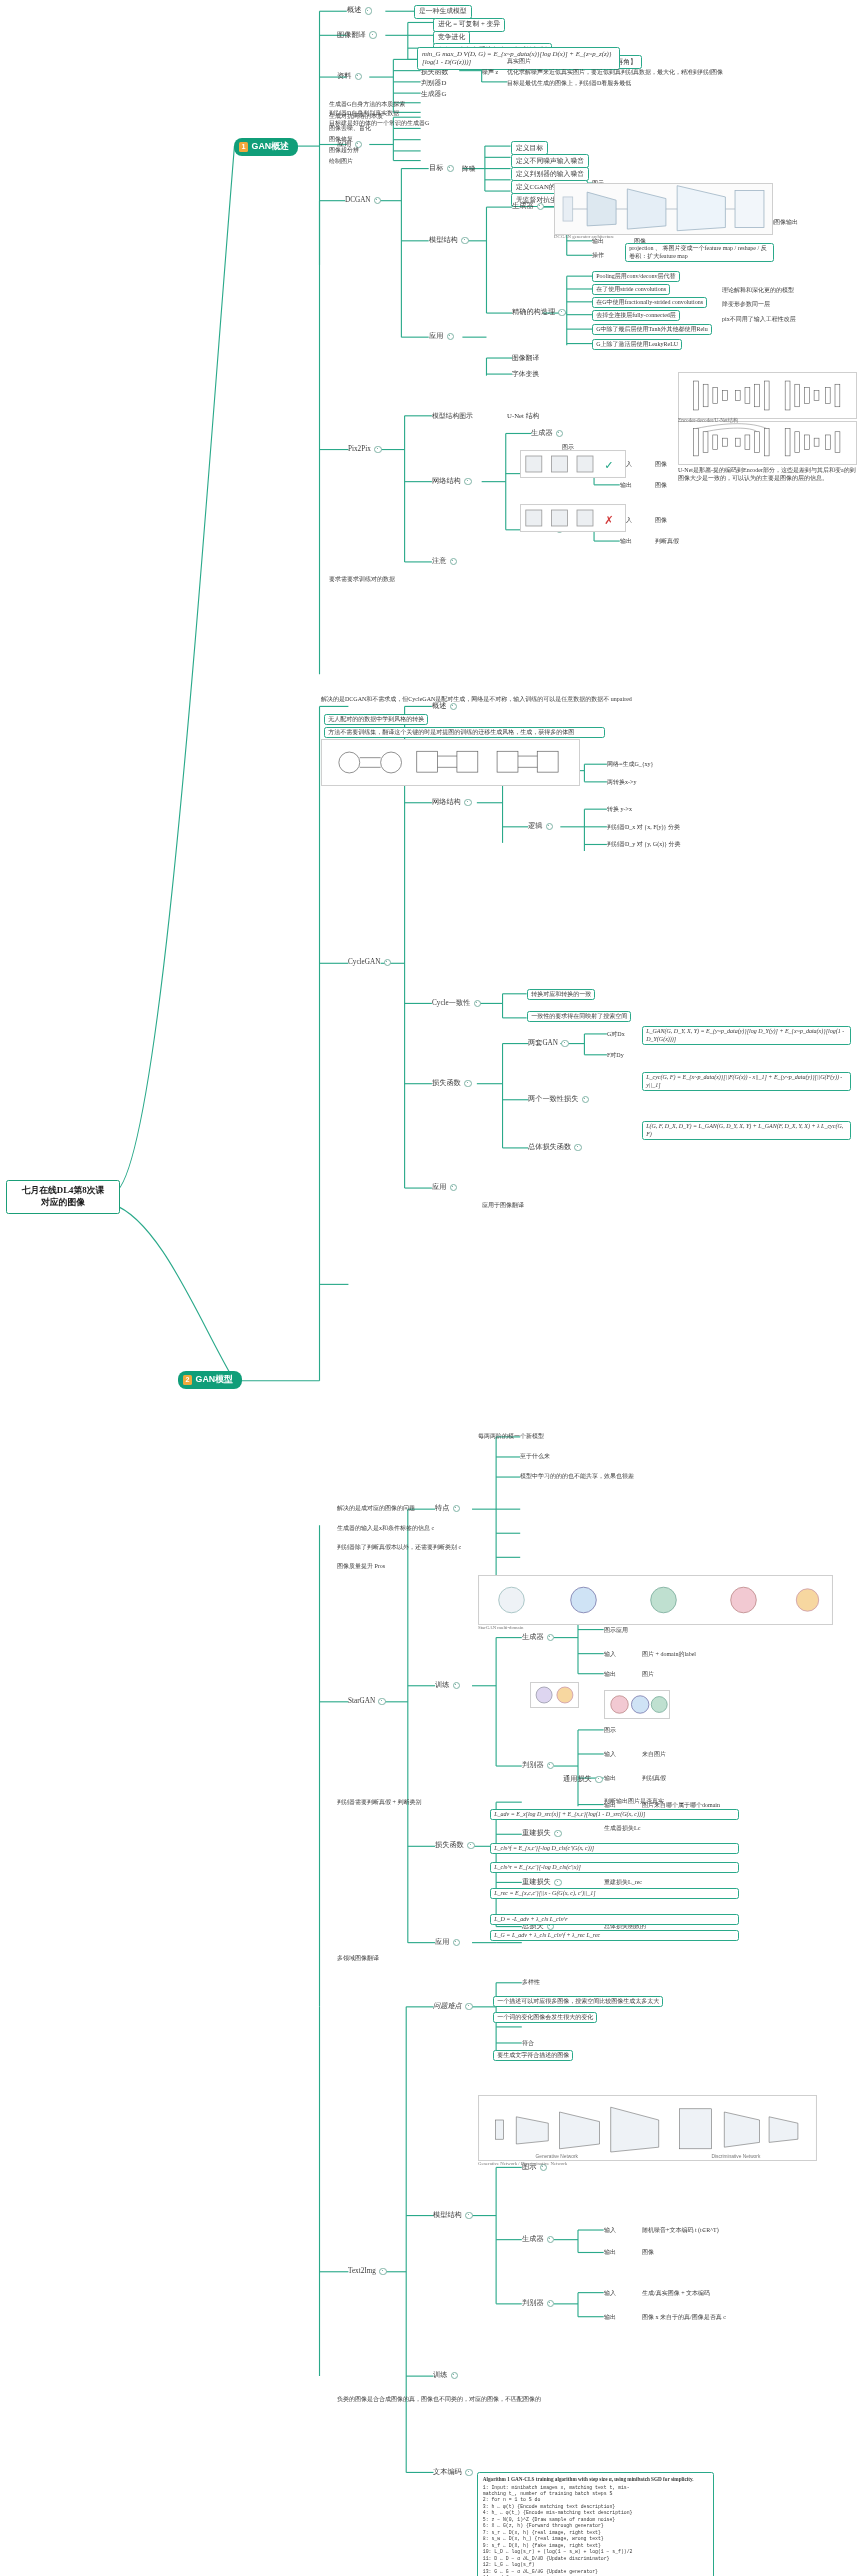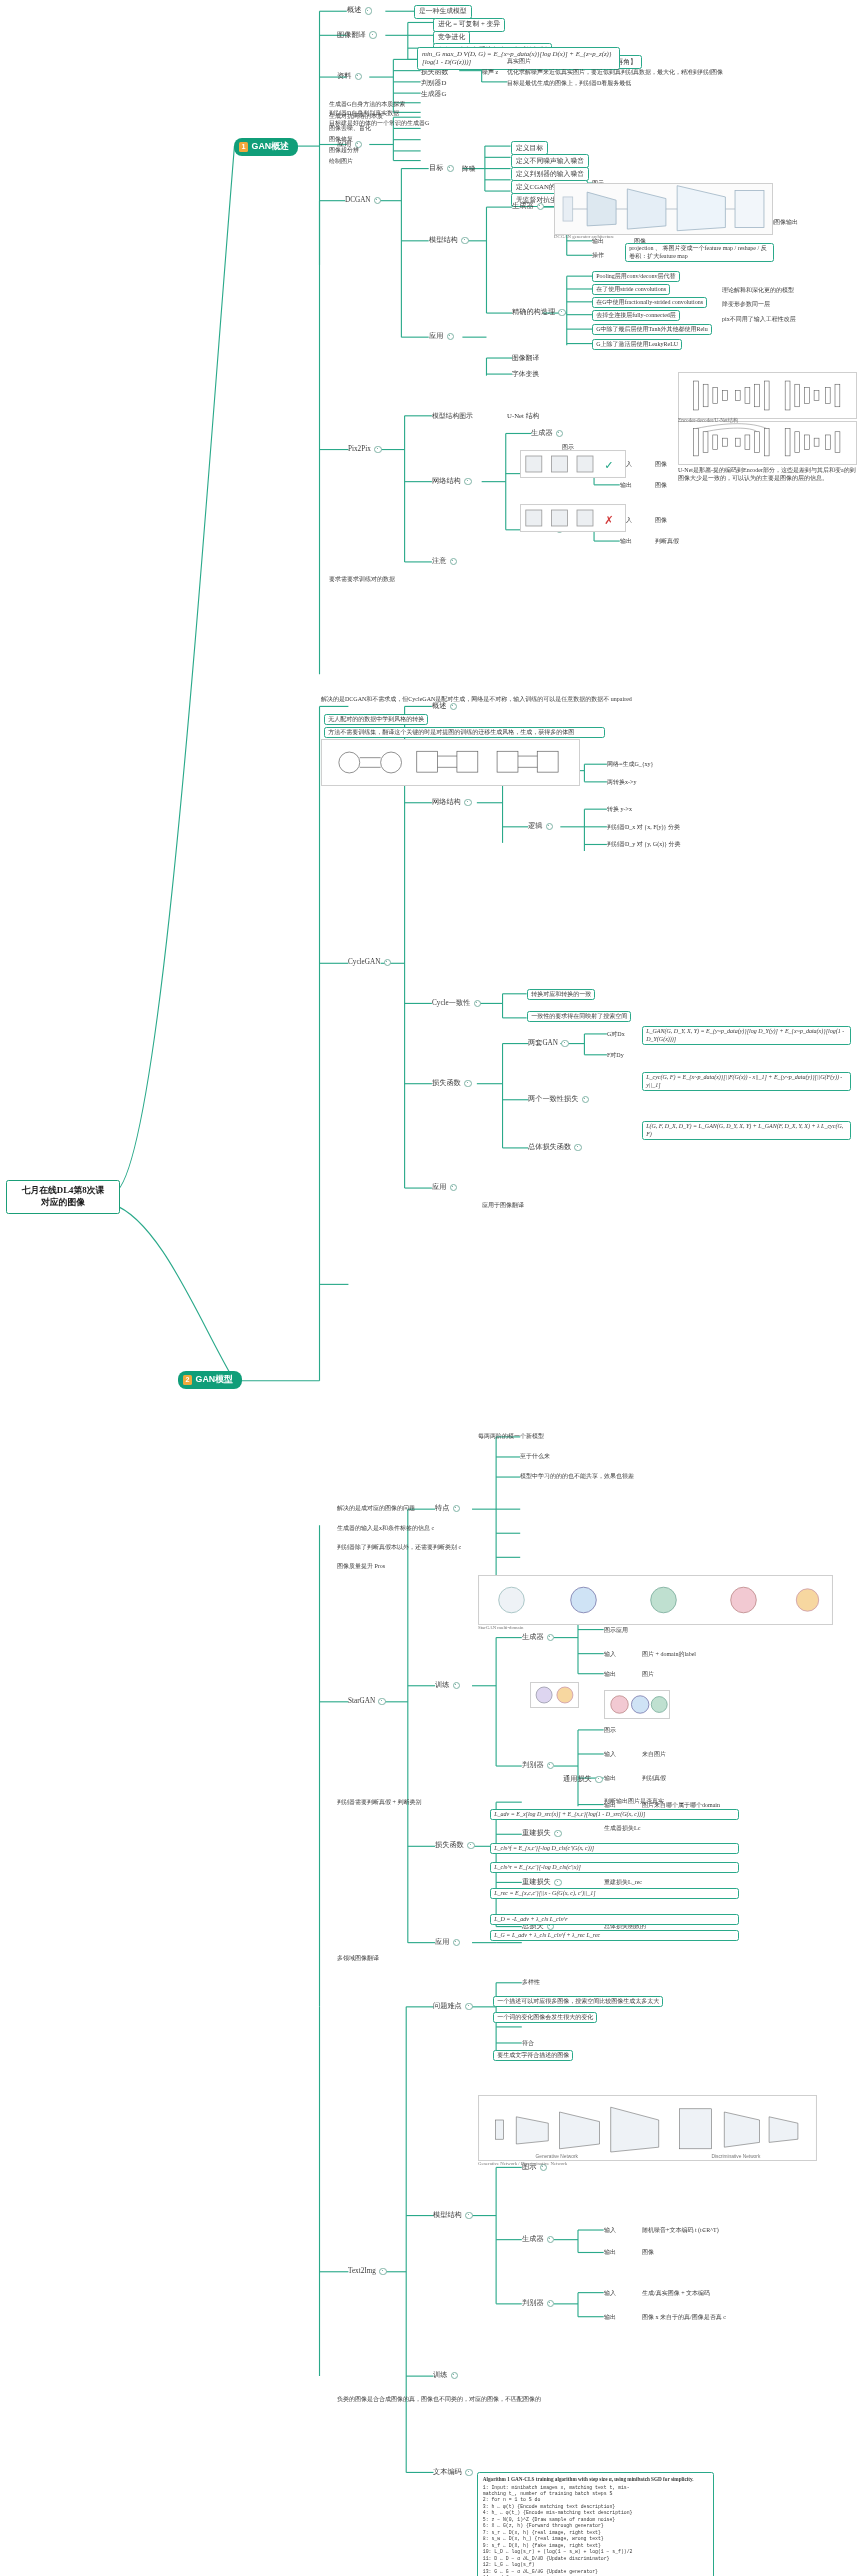--- a/index.html
+++ b/index.html
@@ -657,21 +657,21 @@
       <circle cx="16" cy="15" r="10" fill="#ddd5f0" stroke="#99a"></circle>
       <circle cx="42" cy="15" r="10" fill="#f7d7a0" stroke="#c9a"></circle>
     </svg>
   </div>
   <div class="plain sm" style="left:337px;top:1798px;">判别器需要判断真假 + 判断类别</div>
 
   <div class="node" style="left:348px;top:2267px;">
     <span class="lbl">Text2Img</span><span class="bullet"></span>
   </div>
 
-  <div class="node" style="left:433px;top:2002px;">
+  <div class="node" style="left:433px;top:2002px;font-style:italic;">
     <span class="lbl">问题难点</span><span class="bullet"></span>
   </div>
   <div class="plain sm" style="left:522px;top:1978px;">多样性</div>
   <div class="box tiny" style="left:493px;top:1996px;">一个描述可以对应很多图像，搜索空间比较图像生成太多太大</div>
   <div class="box tiny" style="left:493px;top:2012px;">一个词的变化图像会发生很大的变化</div>
   <div class="plain sm" style="left:522px;top:2039px;">符合</div>
   <div class="box tiny" style="left:493px;top:2050px;">要生成文字符合描述的图像</div>
 
   <div class="node" style="left:433px;top:2211px;">
     <span class="lbl">模型结构</span><span class="bullet"></span>

